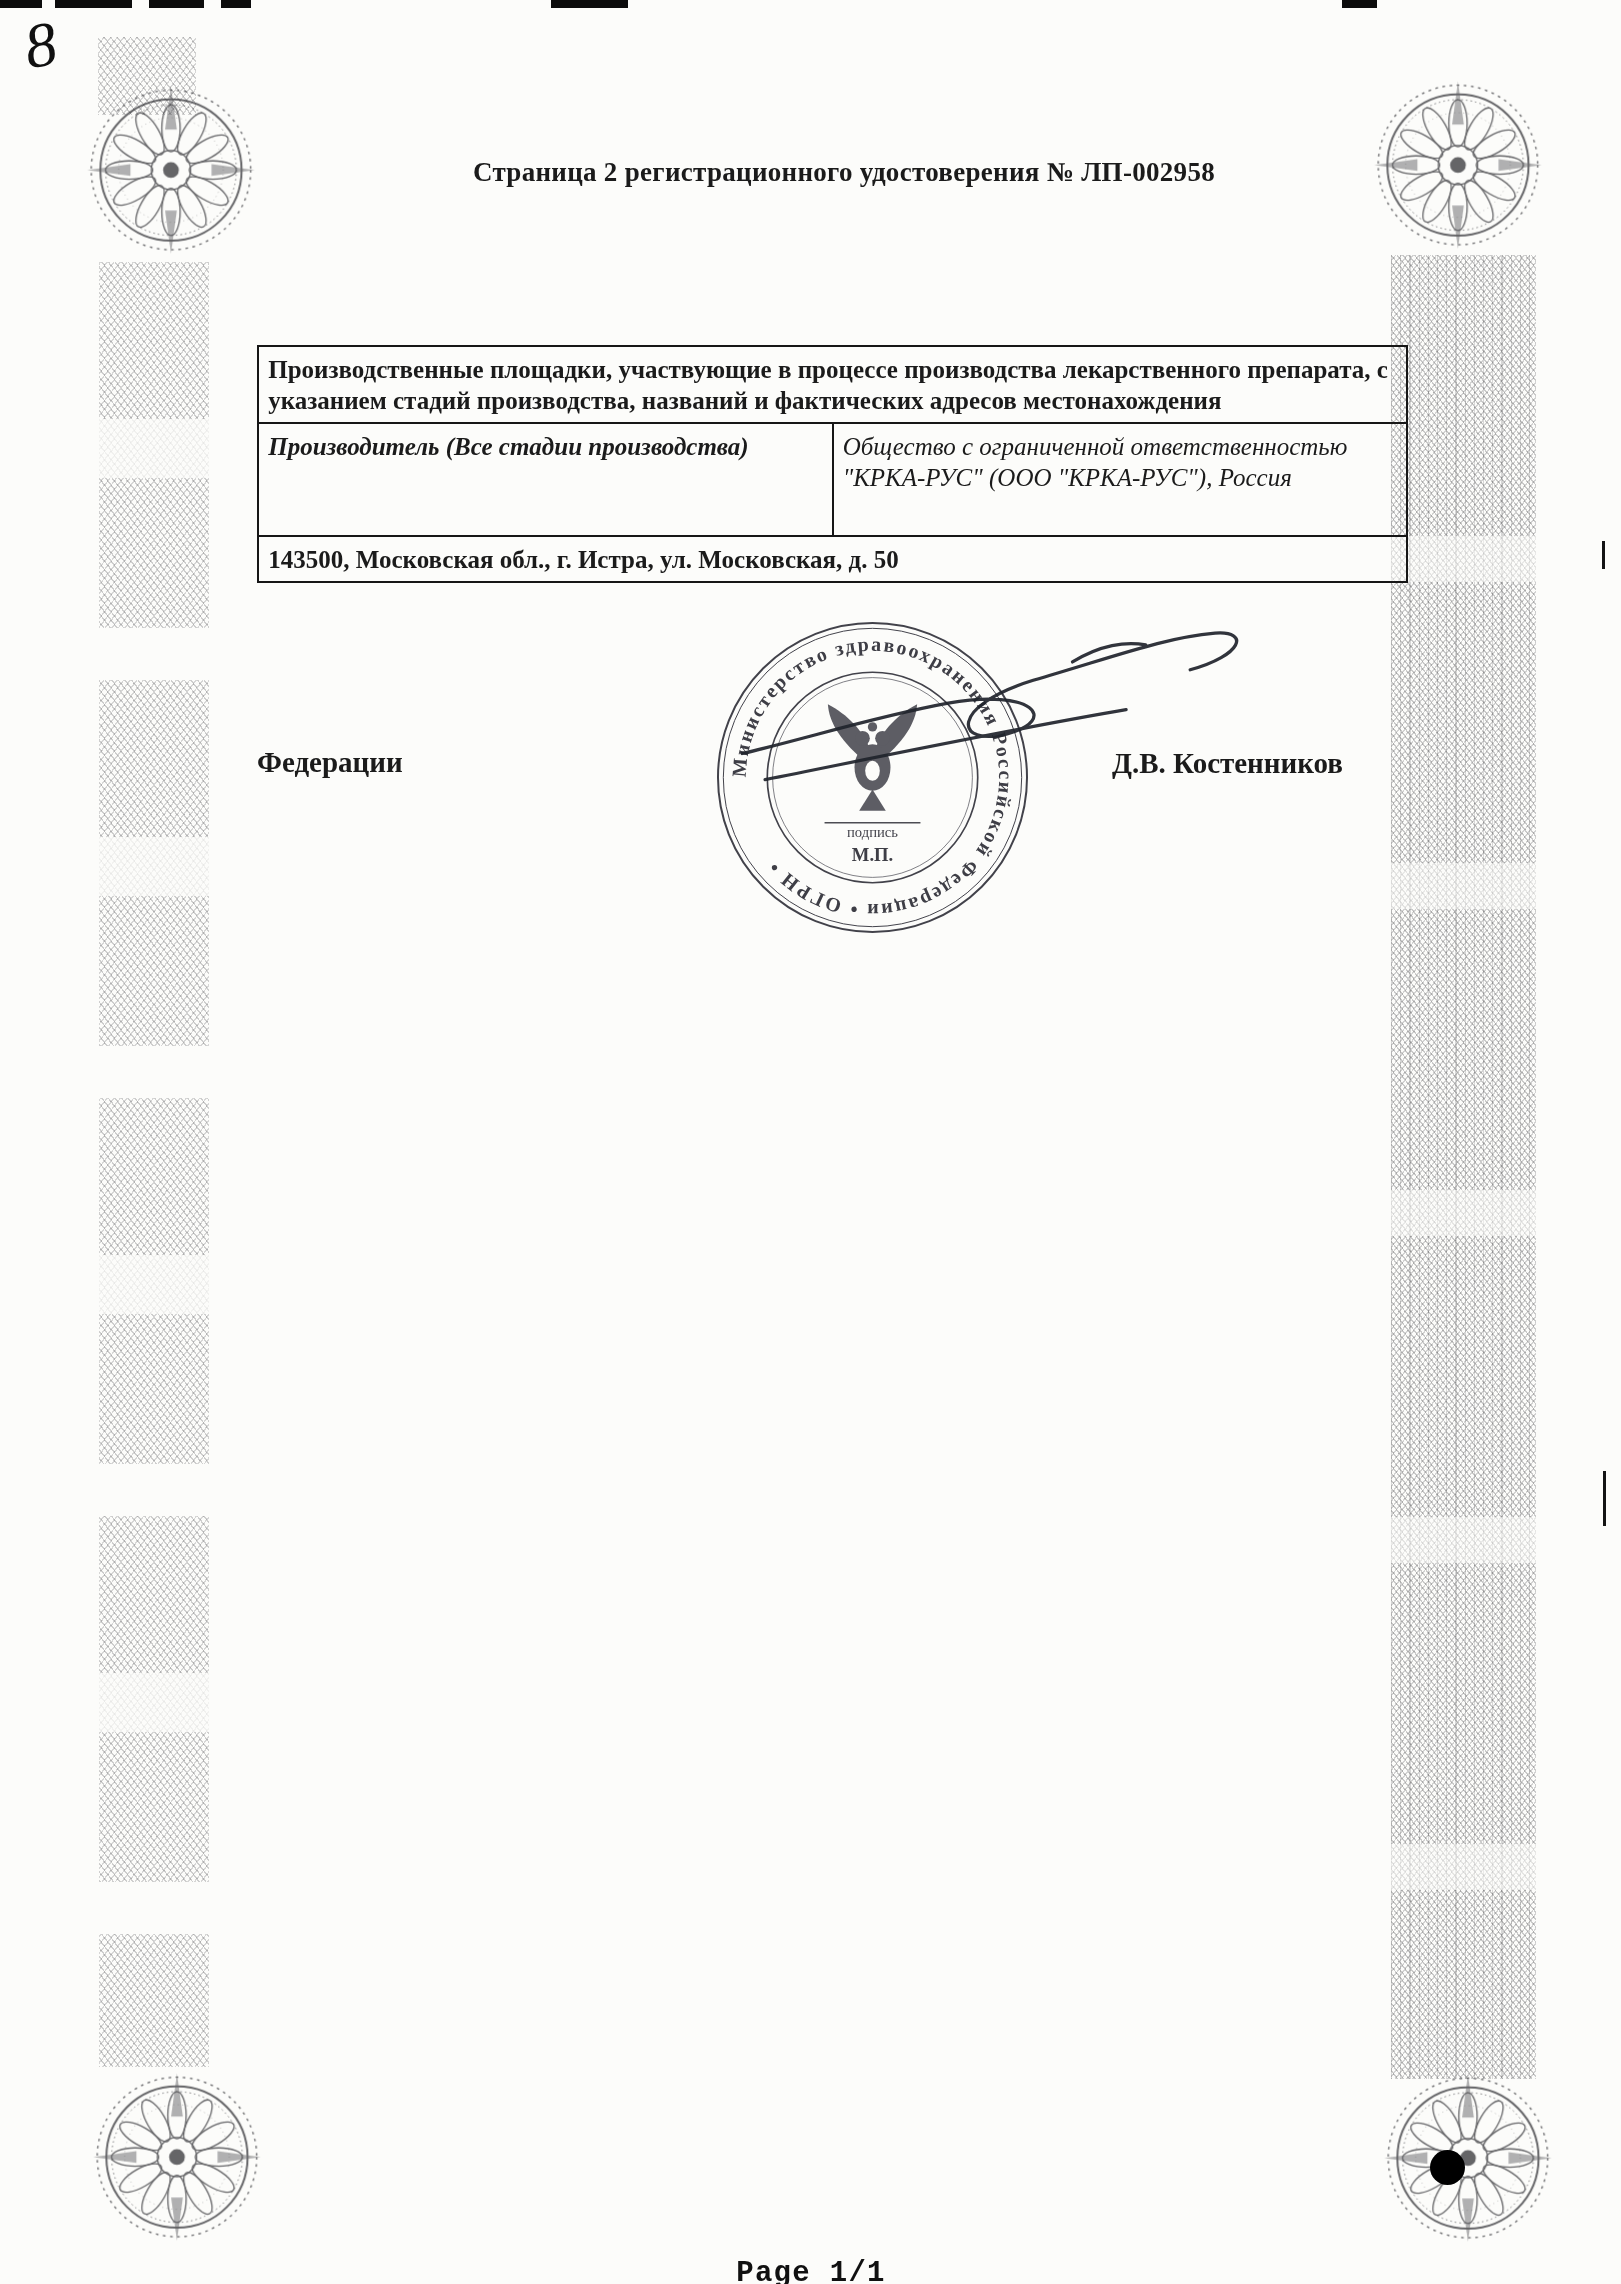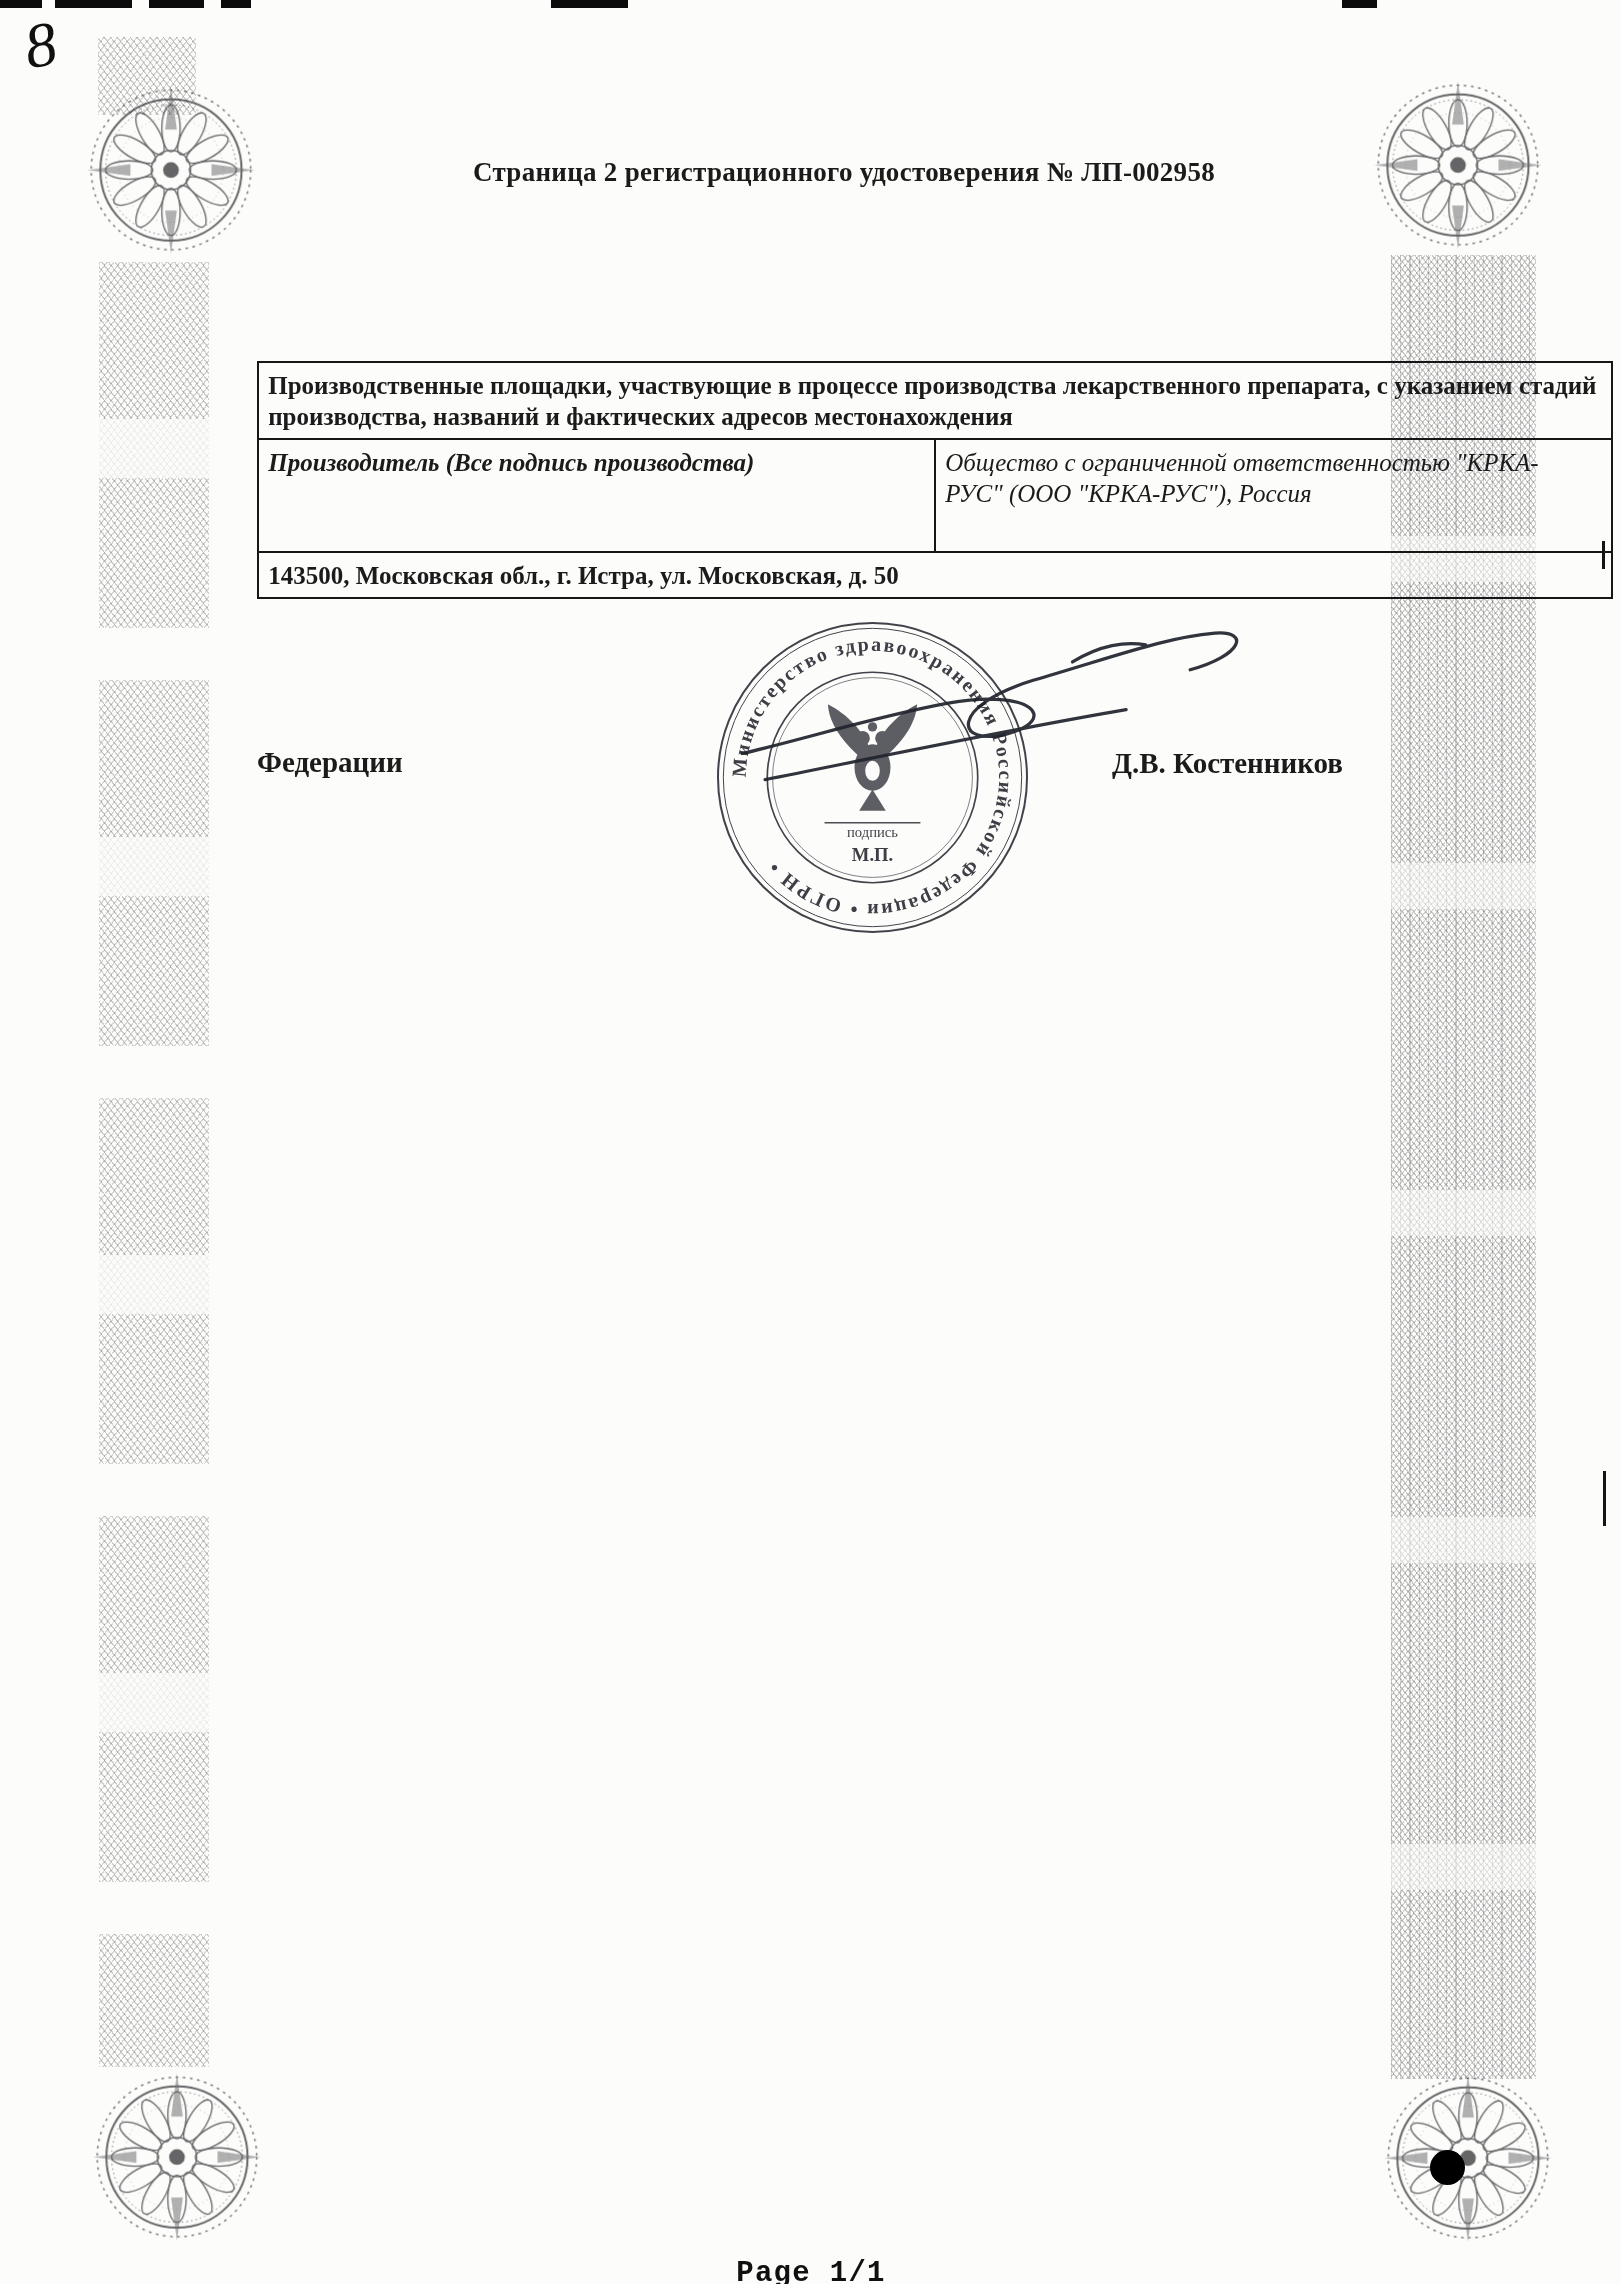--- a/index.html
+++ b/index.html
@@ -20,21 +20,21 @@
     font-style:italic;font-size:63px;font-weight:400;color:#101010;
     transform:rotate(-10deg);line-height:1;
   }
   
   .header-title{
     position:absolute;top:157px;left:92px;width:1504px;
     text-align:center;font-size:27px;font-weight:700;letter-spacing:0.3px;
   }
   
   .prod-table{
-    position:absolute;left:257px;top:361px;width:1356px;
+    position:absolute;left:257px;top:345px;width:1151px;
     border-collapse:collapse;table-layout:fixed;
   }
   .prod-table td{
     border:2px solid #161616;
     padding:6.5px 9.2px;
     font-size:25px;line-height:1.24;
     vertical-align:top;
   }
   .cell-header{font-weight:700;}
   .cell-label{font-weight:700;font-style:italic;height:98px;}
@@ -145,21 +145,21 @@
     </svg>
 
   <div class="header-title">Страница 2 регистрационного удостоверения № ЛП-002958</div>
 
   <table class="prod-table">
     <tbody>
         <tr>
       <td class="cell-header" colspan="2">Производственные площадки, участвующие в процессе производства лекарственного препарата, с указанием стадий производства, названий и фактических адресов местонахождения</td>
     </tr>
     <tr>
-      <td class="cell-label" style="width:643px;">Производитель (Все подпись производства)</td>
+      <td class="cell-label" style="width:643px;">Производитель (Все стадии производства)</td>
       <td class="cell-value">Общество с ограниченной ответственностью "КРКА-РУС" (ООО "КРКА-РУС"), Россия</td>
     </tr>
     <tr>
       <td class="cell-address" colspan="2">143500, Московская обл., г. Истра, ул. Московская, д. 50</td>
     </tr>
   </tbody>
     </table>
 
   <div class="sig-title">
     <div>Федерации</div>

